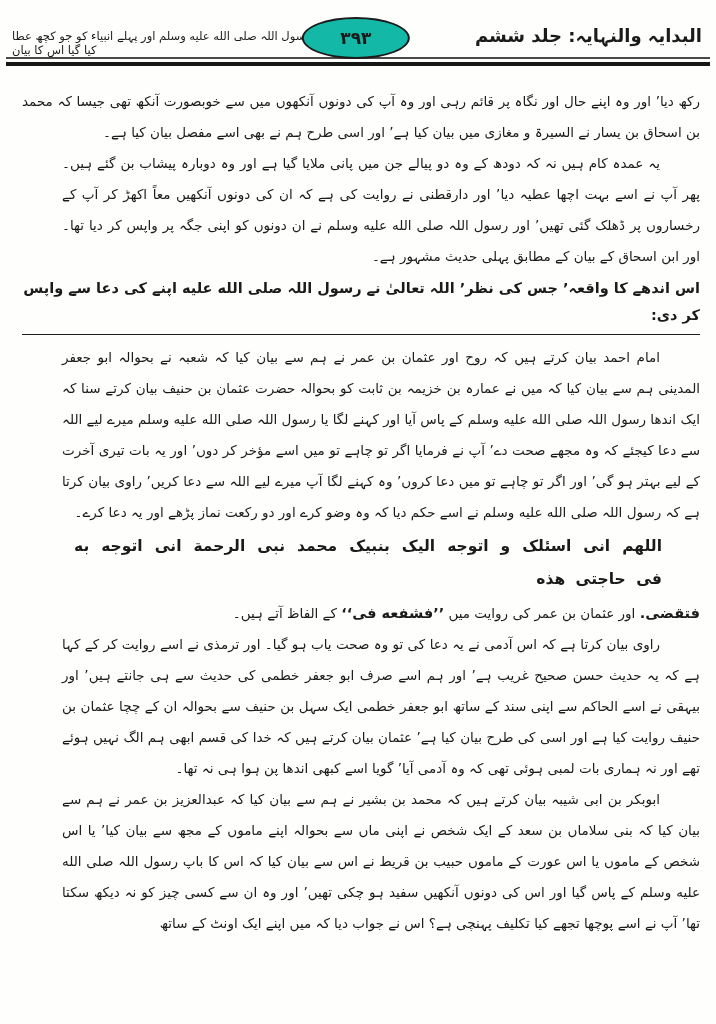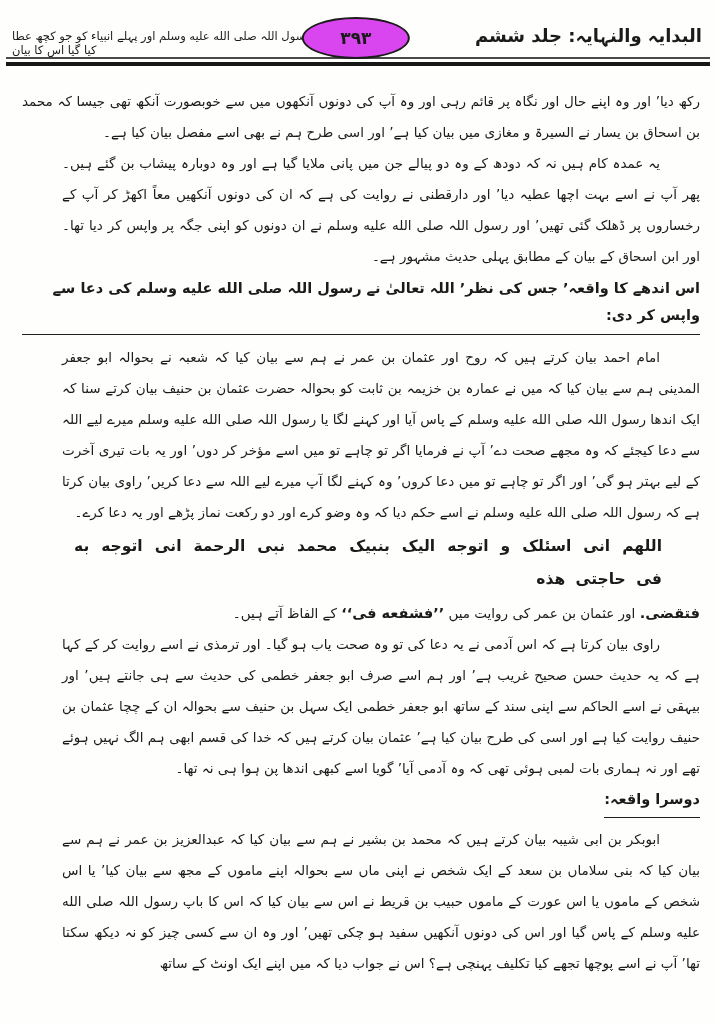--- a/index.html
+++ b/index.html
@@ -25,21 +25,21 @@
     position:absolute; top:29px; left:12px;
     font-size:11.5px; max-width:300px; text-align:left;
   }
   .rule { position:absolute; top:57px; left:6px; right:6px; }
   .rule .r1 { height:2px; background:#4a4a4a; }
   .rule .r2 { height:3.5px; background:#161616; margin-top:3px; }
   .pagenum-oval {
     position:absolute; top:17px; left:50%; transform:translateX(-52%);
     width:108px; height:42px;
     border:2.5px solid #1c1c1c; border-radius:50%;
-    background:#d946ef; z-index:3;
+    background:#14b8a6; z-index:3;
     display:flex; align-items:center; justify-content:center;
     font-size:17px; font-weight:bold;
   }
   
   .body-text {
     position:absolute; top:86px; right:16px; left:22px; bottom:8px;
     font-size:13.5px; line-height:31px;
     text-align:justify;
   }
   .blk { margin:0; }
@@ -83,22 +83,21 @@
 
     <div class="rule">
       <div class="r1"></div>
       <div class="r2"></div>
     </div>
   </header>
 
   <main class="body-text">
       <p class="blk cont">رکھ دیا’ اور وہ اپنے حال اور نگاہ پر قائم رہی اور وہ آپ کی دونوں آنکھوں میں سے خوبصورت آنکھ تھی جیسا کہ محمد بن اسحاق بن یسار نے السیرۃ و مغازی میں بیان کیا ہے’ اور اسی طرح ہم نے بھی اسے مفصل بیان کیا ہے۔</p>
       <p class="blk indent">یہ عمدہ کام ہیں نہ کہ دودھ کے وہ دو پیالے جن میں پانی ملایا گیا ہے اور وہ دوبارہ پیشاب بن گئے ہیں۔ پھر آپ نے اسے بہت اچھا عطیہ دیا’ اور دارقطنی نے روایت کی ہے کہ ان کی دونوں آنکھیں معاً اکھڑ کر آپ کے رخساروں پر ڈھلک گئی تھیں’ اور رسول اللہ صلى الله عليه وسلم نے ان دونوں کو اپنی جگہ پر واپس کر دیا تھا۔ اور ابن اسحاق کے بیان کے مطابق پہلی حدیث مشہور ہے۔</p>
-      <p class="blk heading">اس اندھے کا واقعہ’ جس کی نظر’ اللہ تعالیٰ نے رسول اللہ صلى الله عليه وسلم کی دعا سے واپس کر دی:</p>
+      <p class="blk heading">اس اندھے کا واقعہ’ جس کی نظر’ اللہ تعالیٰ نے رسول اللہ صلى الله عليه اپنے کی دعا سے واپس کر دی:</p>
       <p class="blk indent">امام احمد بیان کرتے ہیں کہ روح اور عثمان بن عمر نے ہم سے بیان کیا کہ شعبہ نے بحوالہ ابو جعفر المدینی ہم سے بیان کیا کہ میں نے عمارہ بن خزیمہ بن ثابت کو بحوالہ حضرت عثمان بن حنیف بیان کرتے سنا کہ ایک اندھا رسول اللہ صلى الله عليه وسلم کے پاس آیا اور کہنے لگا یا رسول اللہ صلى الله عليه وسلم میرے لیے اللہ سے دعا کیجئے کہ وہ مجھے صحت دے’ آپ نے فرمایا اگر تو چاہے تو میں اسے مؤخر کر دوں’ اور یہ بات تیری آخرت کے لیے بہتر ہو گی’ اور اگر تو چاہے تو میں دعا کروں’ وہ کہنے لگا آپ میرے لیے اللہ سے دعا کریں’ راوی بیان کرتا ہے کہ رسول اللہ صلى الله عليه وسلم نے اسے حکم دیا کہ وہ وضو کرے اور دو رکعت نماز پڑھے اور یہ دعا کرے۔</p>
       <p class="blk arabic">اللھم انی اسئلک و اتوجه الیک بنبیک محمد نبی الرحمة انی اتوجه به فی حاجتی ھذه</p>
       <p class="blk flush"><span class="bold">فتقضی.</span><span> اور عثمان بن عمر کی روایت میں </span><span class="bold">’’فشفعه فی‘‘</span><span> کے الفاظ آتے ہیں۔</span></p>
       <p class="blk indent">راوی بیان کرتا ہے کہ اس آدمی نے یہ دعا کی تو وہ صحت یاب ہو گیا۔ اور ترمذی نے اسے روایت کر کے کہا ہے کہ یہ حدیث حسن صحیح غریب ہے’ اور ہم اسے صرف ابو جعفر خطمی کی حدیث سے ہی جانتے ہیں’ اور بیہقی نے اسے الحاکم سے اپنی سند کے ساتھ ابو جعفر خطمی ایک سہل بن حنیف سے بحوالہ ان کے چچا عثمان بن حنیف روایت کیا ہے اور اسی کی طرح بیان کیا ہے’ عثمان بیان کرتے ہیں کہ خدا کی قسم ابھی ہم الگ نہیں ہوئے تھے اور نہ ہماری بات لمبی ہوئی تھی کہ وہ آدمی آیا’ گویا اسے کبھی اندھا پن ہوا ہی نہ تھا۔</p>
-      <p class="blk heading2">دوسرا واقعہ:</p>
       <p class="blk indent">ابوبکر بن ابی شیبہ بیان کرتے ہیں کہ محمد بن بشیر نے ہم سے بیان کیا کہ عبدالعزیز بن عمر نے ہم سے بیان کیا کہ بنی سلاماں بن سعد کے ایک شخص نے اپنی ماں سے بحوالہ اپنے ماموں کے مجھ سے بیان کیا’ یا اس شخص کے ماموں یا اس عورت کے ماموں حبیب بن قریط نے اس سے بیان کیا کہ اس کا باپ رسول اللہ صلى الله عليه وسلم کے پاس گیا اور اس کی دونوں آنکھیں سفید ہو چکی تھیں’ اور وہ ان سے کسی چیز کو نہ دیکھ سکتا تھا’ آپ نے اسے پوچھا تجھے کیا تکلیف پہنچی ہے؟ اس نے جواب دیا کہ میں اپنے ایک اونٹ کے ساتھ</p>
     </main>
 
 </div>
 
 </body></html>

